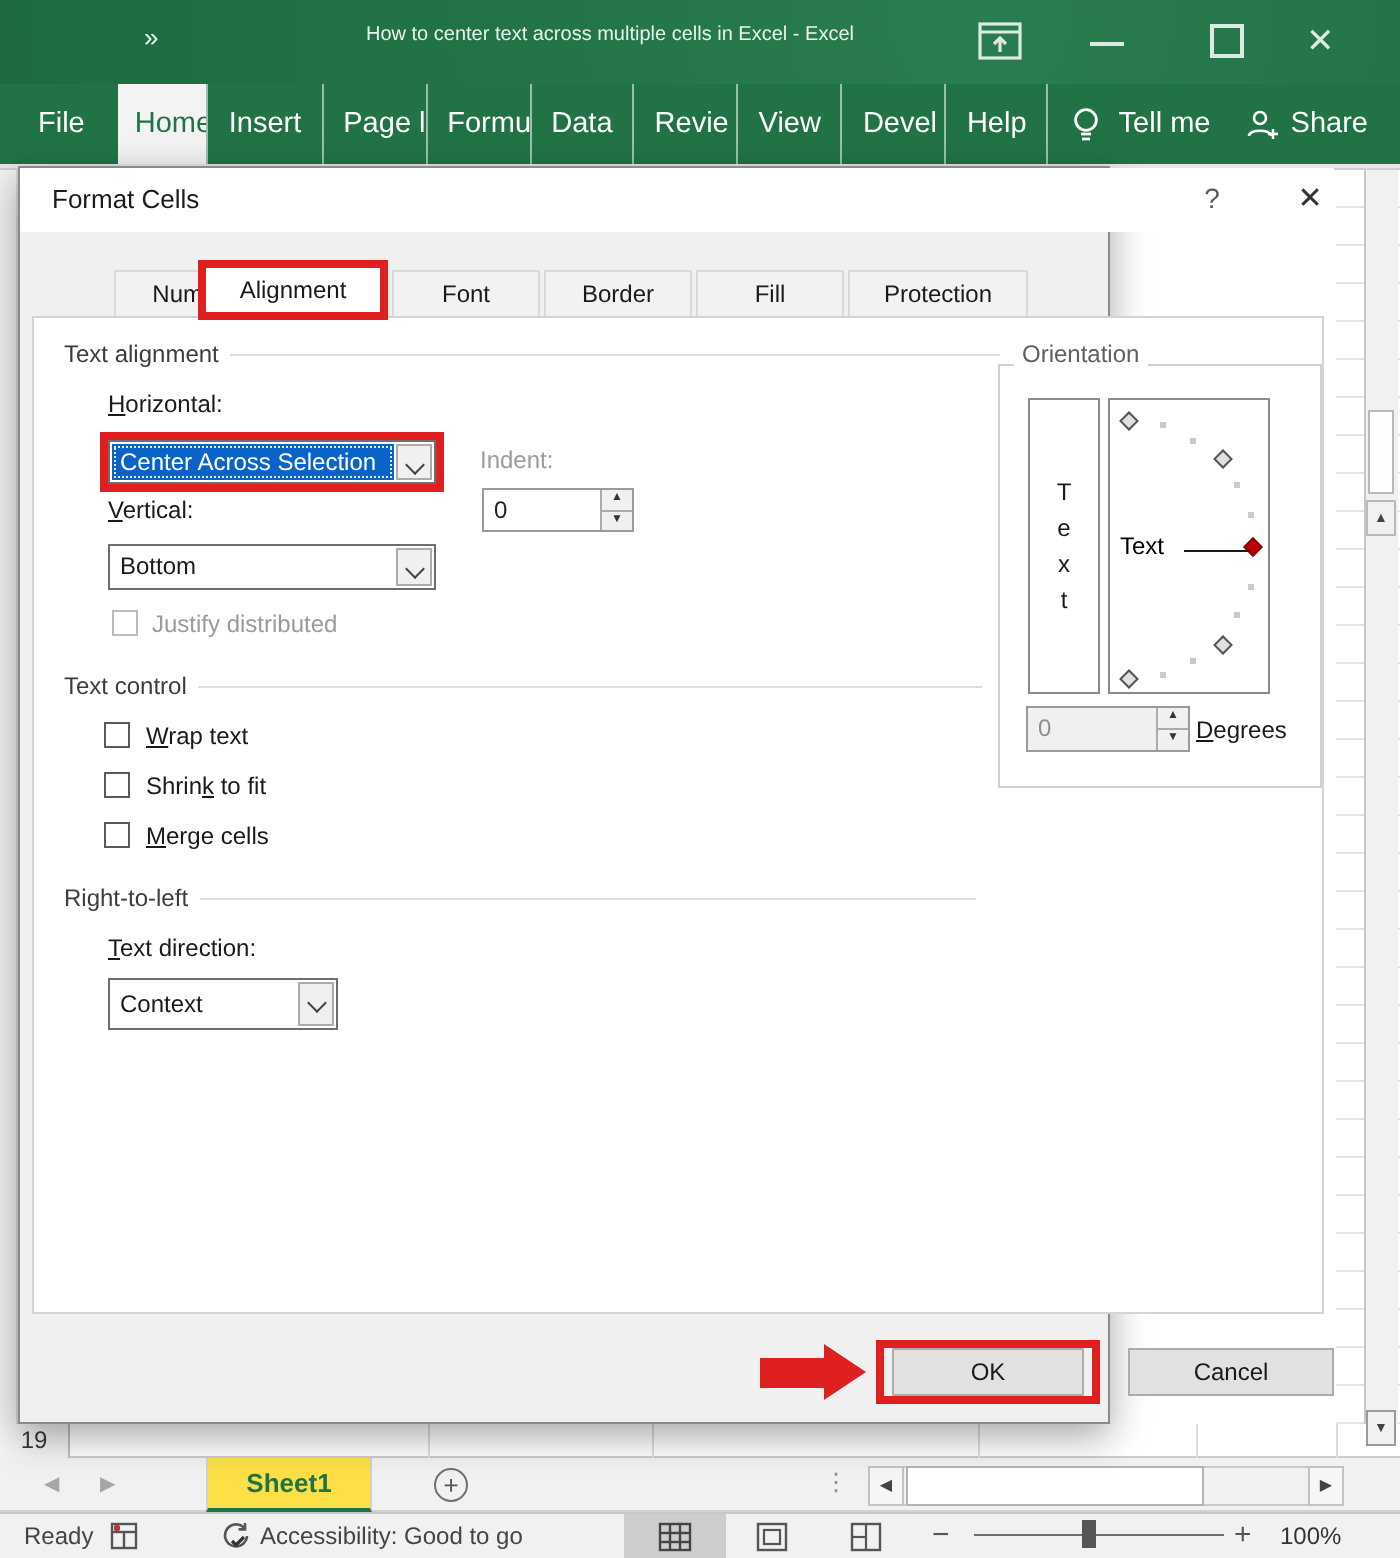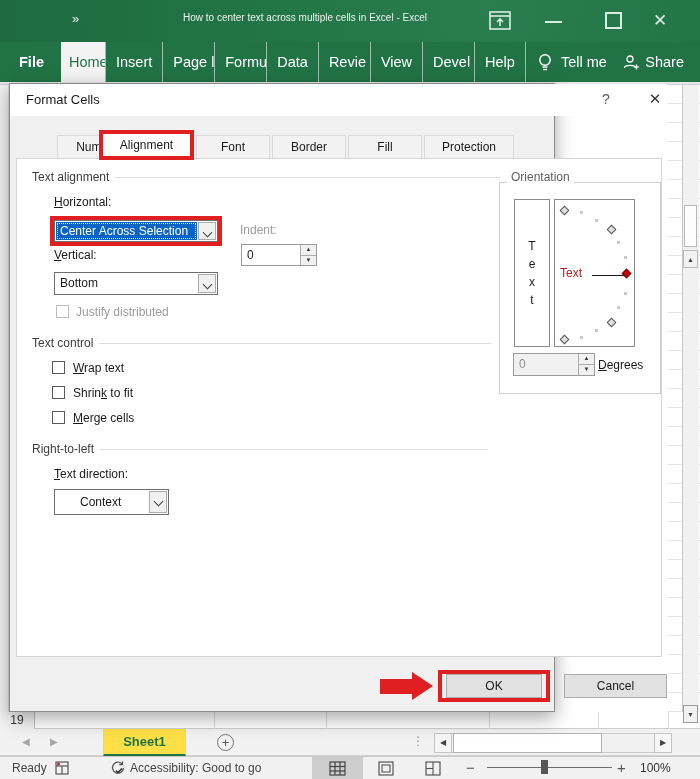--- a/index.html
+++ b/index.html
@@ -14,21 +14,21 @@
   .win-title { position:absolute; left:120px; top:12px; width:370px; text-align:center;
     color:#e9f2ec; font-size:10px; white-space:nowrap; }
   .ribbon-display-btn { position:absolute; left:489px; top:11px; width:22px; height:19px; }
   .win-min { position:absolute; left:545px; top:21px; width:17px; height:0; border-top:2px solid #dcebe2; }
   .win-max { position:absolute; left:605px; top:12px; width:17px; height:17px; border:2px solid #dcebe2; background:transparent; }
   .win-close { position:absolute; left:653px; top:9px; color:#dcebe2; font-size:17px; line-height:24px; }
 
   
   .ribbon { position:absolute; left:0; top:42px; width:700px; height:40px; background:#217346; display:flex; align-items:stretch; }
   .rtab { color:#fff; font-size:14.5px; line-height:40px; padding:0 10px; white-space:nowrap; overflow:hidden; }
-  .rtab.first { padding:0 17px 16px 19px;font-weight:bold; }
+  .rtab.first { padding:0 17px 16px 19px; }
   .rtab.sep { border-left:1px solid rgba(255,255,255,.55); }
   .rtab.active { background:#f3f3f3; color:#217346; padding:0 8px; max-width:44px; }
   .rtab.clipped { max-width:52px; }
   .tellme { display:flex; align-items:center; color:#fff; font-size:14.5px; gap:9px; padding:0 12px;
     border-left:1px solid rgba(255,255,255,.55); }
   .share { position:absolute; right:16px; top:42px; height:40px; display:flex; align-items:center; gap:6px; color:#fff; font-size:14.5px; }
   .ribbon-under { position:absolute; left:0; top:82px; width:700px; height:3px; background:#e6e6e6; border-bottom:1px solid #cfcfcf; }
 
   
   .bg-left { position:absolute; left:0; top:85px; width:9px; height:644px; background:#f2f2f2; border-right:1px solid #d8d8d8; }
@@ -120,21 +120,21 @@
   
   .orient-group { position:absolute; left:482px; top:23px; width:162px; height:212px; border:1px solid #d0d0d0; }
   .orient-caption { position:absolute; left:490px; top:11px; background:#fff; padding:0 4px; font-size:12px; color:#5f5f5f; }
   .obox { position:absolute; background:#fff; border:1px solid #8a8a8a; }
   .obox-left { left:14px; top:16px; width:36px; height:148px; display:flex; flex-direction:column; align-items:center; justify-content:center; }
   .obox-left span { font-size:12px; color:#1a1a1a; line-height:18px; }
   .obox-right { left:54px; top:16px; width:81px; height:148px; }
   .diamond { position:absolute; width:7px; height:7px; background:#e0e0e0; border:1px solid #555; transform:rotate(45deg); }
   .diamond.red { background:#c00000; border-color:#8a0000; }
   .dot { position:absolute; width:3px; height:3px; background:#c9c9c9; }
-  .otext { position:absolute; left:5px; top:66px; font-size:12px; color:#b91c1c; }
+  .otext { position:absolute; left:5px; top:66px; font-size:12px; color:#000000; }
   .oline { position:absolute; left:37px; top:75px; width:33px; height:1px; background:#1a1a1a; }
   .degrees-lbl { position:absolute; left:581px; top:199px; font-size:12px; color:#1a1a1a; }
 
   
   .red-okbox { position:absolute; left:428px; top:586px; width:112px; height:32px; border:4px solid #e02020; z-index:6; }
   .btn { position:absolute; top:590px; height:24px; background:#e1e1e1; border:1px solid #acacac;
     font-size:12px; color:#1a1a1a; text-align:center; line-height:22px; }
   .btn-ok { left:436px; width:96px; }
   .btn-cancel { left:554px; width:103px; }
   .arrow-shaft { position:absolute; left:370px; top:595px; width:32px; height:15px; background:#e02020; }
@@ -327,21 +327,21 @@
       <div class="chk" style="left:35px; top:227px;"></div>
       <span class="lbl" style="left:56px; top:227px;"><span>Shrin</span><span class="acc">k</span><span> to fit</span></span>
       <div class="chk" style="left:35px; top:252px;"></div>
       <span class="lbl" style="left:56px; top:252px;"><span class="acc">M</span><span>erge cells</span></span>
 
       <div class="sec-head" style="left:15px; top:283px;">
         <span>Right-to-left</span>
           <span class="rule" style="width:388px;"></span>
       </div>
       <span class="lbl" style="left:37px; top:308px;"><span class="acc">T</span><span>ext direction:</span></span>
-      <div class="combo" style="left:37px; top:330px; width:115px; height:26px;padding-left:20px;">
+      <div class="combo" style="left:37px; top:330px; width:115px; height:26px;">
         <div class="combo-text" style="padding-top:5px;">Context</div>
         <div class="combo-arrow"></div>
       </div>
 
       <div class="orient-group">
         <div class="obox obox-left">
           <span>T</span>
           <span>e</span>
           <span>x</span>
           <span>t</span>

